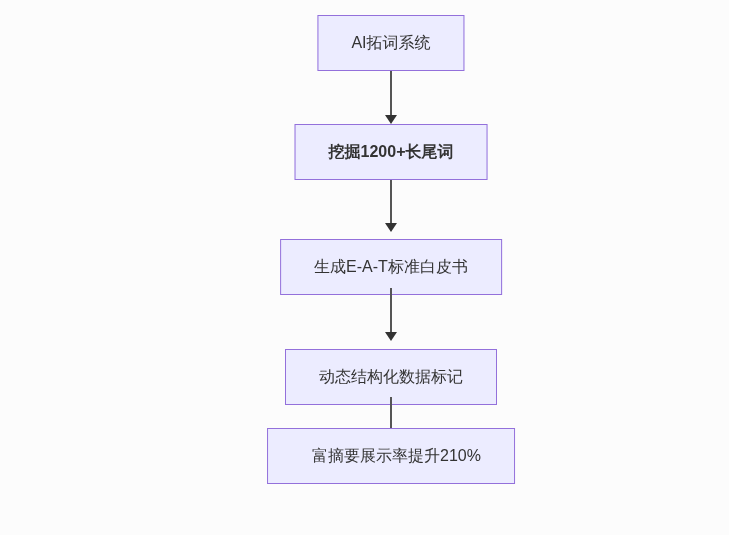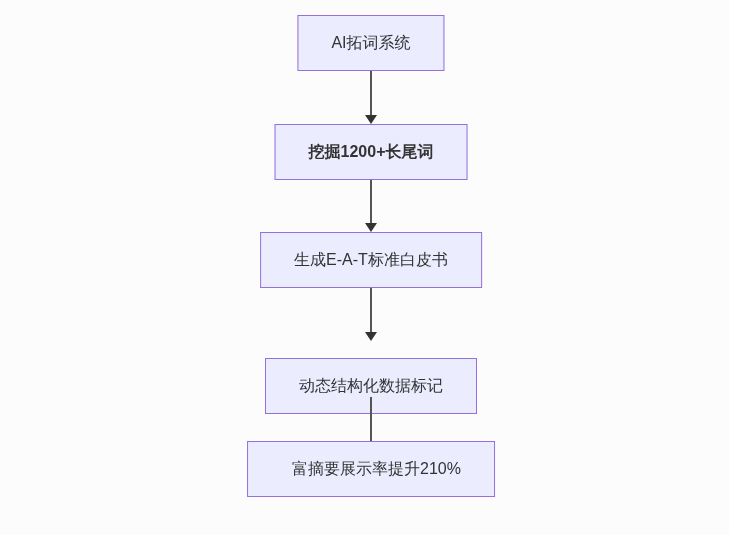--- a/index.html
+++ b/index.html
@@ -10,41 +10,42 @@
     width: 729px;
     height: 535px;
     position: relative;
     overflow: hidden;
     background: var(--bg, #fcfcfc);
     font-family: "Liberation Sans", "DejaVu Sans", sans-serif;
   }
   .canvas {
     position: absolute;
     inset: 0;
+    margin-left: 20px;
   }
   .node {
     position: absolute;
     left: 371px;
     transform: translateX(-50%);
     height: 56px;
     box-sizing: border-box;
     padding: 0 33px;
     background: var(--node-fill, #ECECFF);
     border: 1px solid var(--node-border, #9370DB);
     color: var(--node-text, #333333);
     font-size: 16px;
     line-height: 54px;
     white-space: nowrap;
     text-align: center;
   }
   .node.n1 { top: 15px; }
   .node.n2 { top: 124px; font-weight: bold; }
-  .node.n3 { top: 232px; }
-  .node.n4 { top: 358px; }
-  .node.n5 { top: 441px; padding-left: 44px; }
+  .node.n3 { top: 239px; }
+  .node.n4 { top: 349px; }
+  .node.n5 { top: 428px; padding-left: 44px; }
 
   .edge {
     position: absolute;
     left: 371px;
     width: 0;
     display: flex;
     flex-direction: column;
     align-items: center;
   }
   .edge.a1 { top: 71px;  height: 53px; }

